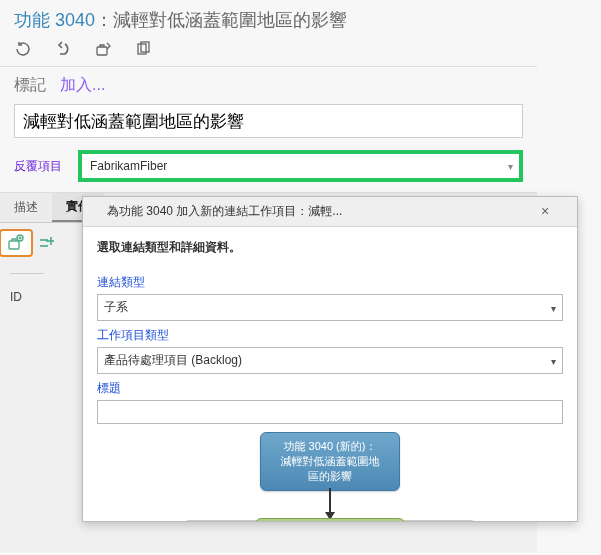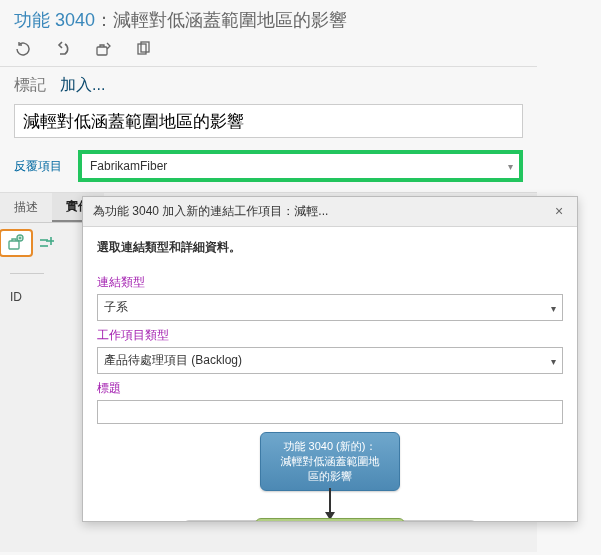--- a/index.html
+++ b/index.html
@@ -12,49 +12,49 @@
   .header-title .rest { color: #666; }
 
   .toolbar { padding: 6px 14px 8px 14px; display: flex; gap: 22px; align-items: center; }
   .toolbar .tbtn { width: 18px; height: 18px; display: flex; align-items: center; justify-content: center; color: #666; cursor: pointer; }
   .toolbar svg { width: 16px; height: 16px; }
 
   .hr { border-top: 1px solid #ddd; }
 
   .form-section { padding: 8px 14px 10px 14px; }
   .tag-row { display: flex; align-items: center; gap: 14px; font-size: 16px; color: #777; margin-bottom: 8px; }
-  .tag-add { color: #0c4a6e; cursor: pointer; }
+  .tag-add { color: #8b5cf6; cursor: pointer; }
   .title-input { width: 100%; padding: 6px 8px; font-size: 17px; border: 1px solid #ccc; background: #fff; font-family: inherit; }
   .iter-row { display: flex; align-items: center; gap: 14px; margin-top: 12px; font-size: 12px; }
-  .iter-label { color: #0369a1; width: 50px; }
+  .iter-label { color: #6d28d9; width: 50px; }
   .iter-box { flex: 1; border: 4px solid #22c55e; background: #fff; padding: 5px 8px; position: relative; }
   .iter-box .chev { position: absolute; right: 6px; top: 50%; transform: translateY(-50%); color: #888; font-size: 10px; }
 
   .lower { position: relative; height: 360px; background: #f0f0f0; border-top: 1px solid #ddd; }
   .tabs { display: flex; align-items: center; height: 30px; border-bottom: 1px solid #ccc; background: #ececec; font-size: 12px; }
   .tab { padding: 0 14px; height: 100%; display: flex; align-items: center; color: #555; cursor: pointer; white-space: nowrap; }
   .tab.active { font-weight: 600; color: #222; border-bottom: 2px solid #888; background: #e3e3e3; }
   .tabs .sep { flex: 1; }
 
   .impl-body { display: flex; height: calc(100% - 30px); }
   .left-rail { width: 54px; padding: 6px 6px; display: flex; flex-direction: column; align-items: center; gap: 6px; }
   .addbtn { width: 34px; height: 28px; border: 2px solid #e78b2a; border-radius: 4px; display: flex; align-items: center; justify-content: center; background: #fff; cursor: pointer; }
   .addbtn svg { width: 18px; height: 18px; }
   .add-after { width: 18px; height: 18px; color: #4a8; cursor: pointer; }
   .railsep { border-top: 1px solid #ccc; margin: 10px 0; width: 34px; }
   .id-label { font-size: 12px; color: #444; text-align: left; width: 34px; }
 
   
   .dialog { position: absolute; left: 82px; top: 196px; width: 496px; height: 326px; background: #fff; border: 1px solid #bbb; box-shadow: 0 3px 10px rgba(0,0,0,.2); z-index: 10; display: flex; flex-direction: column; }
-  .dlg-title { background: #efefef; border-bottom: 1px solid #d5d5d5; padding: 6px 10px; display: flex; align-items: center; font-size: 12px; color: #333; }
+  .dlg-title { background: #efefef; border-bottom: 1px solid #d5d5d5; padding: 6px 24px; display: flex; align-items: center; font-size: 12px; color: #333; }
   .dlg-title .txt { flex: 1; white-space: nowrap; overflow: hidden; text-overflow: ellipsis; }
   .dlg-close { width: 16px; height: 16px; font-size: 14px; color: #666; cursor: pointer; text-align: center; line-height: 14px; }
   .dlg-body { padding: 12px 14px 6px 14px; flex: 1; overflow: hidden; display: flex; flex-direction: column; }
   .dlg-intro { font-size: 12px; font-weight: 600; color: #333; margin-bottom: 12px; }
-  .field-label { font-size: 12px; color: #a21caf; margin-bottom: 3px; margin-top: 6px; }
+  .field-label { font-size: 12px; color: #1d4ed8; margin-bottom: 3px; margin-top: 6px; }
   .select, .tinput { width: 100%; border: 1px solid #b8b8b8; padding: 4px 6px; font-size: 12px; background: #fff; position: relative; }
   .select .chev { position: absolute; right: 6px; top: 50%; transform: translateY(-50%); font-size: 10px; color: #555; }
   .tinput { height: 24px; }
 
   .diagram { flex: 1; position: relative; margin-top: 8px; }
   .node { position: absolute; border-radius: 6px; padding: 6px 10px; font-size: 11px; text-align: center; box-shadow: 0 1px 2px rgba(0,0,0,.2); }
   .node.parent { left: 50%; transform: translateX(-50%); top: 0; width: 140px; background: linear-gradient(#6fa7cc, #4c89b4); border: 1px solid #3d7aa5; color: #fff; }
   .node.child  { left: 50%; transform: translateX(-50%); top: 86px; width: 150px; height: 34px; background: linear-gradient(#b3cf84, #97b862); border: 1px solid #7ea24d; color: #fff; display: flex; align-items: center; justify-content: center; }
   .ghost-left, .ghost-right { position: absolute; top: 88px; width: 80px; height: 30px; border: 1px solid #ccc; border-radius: 6px; background: #fafafa; }
   .ghost-left  { left: 86px; }

